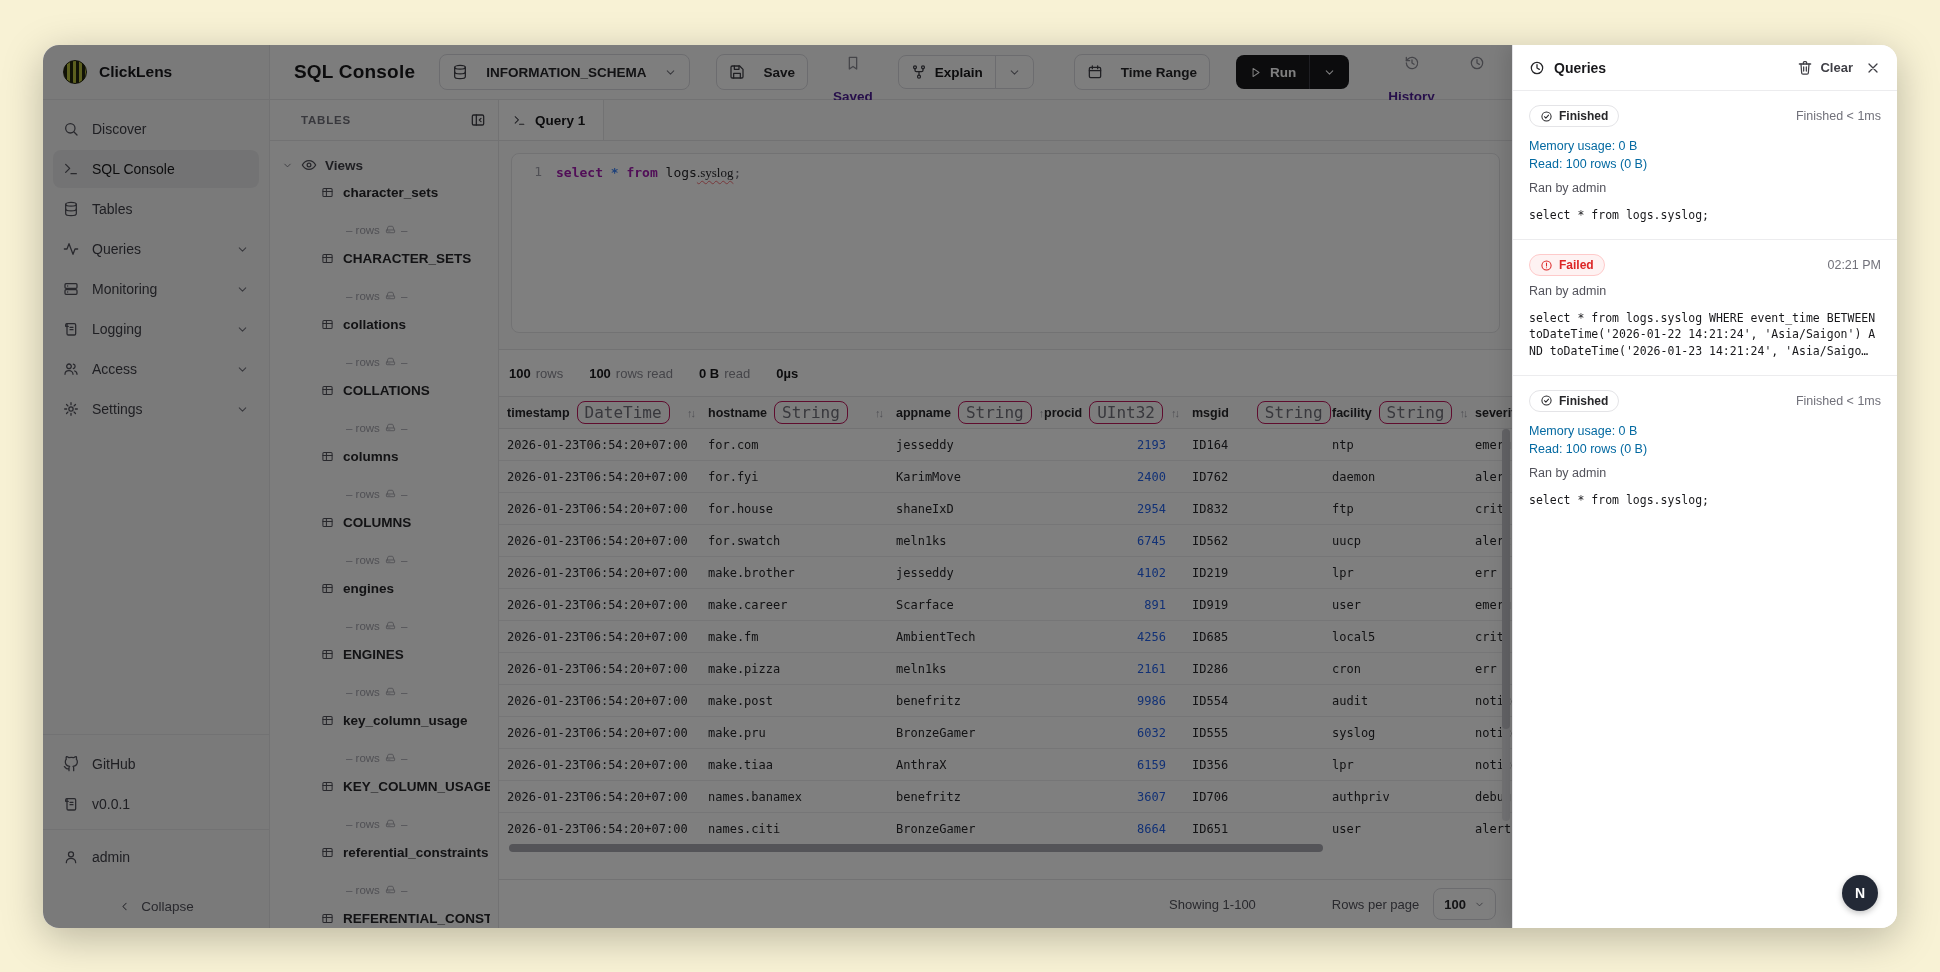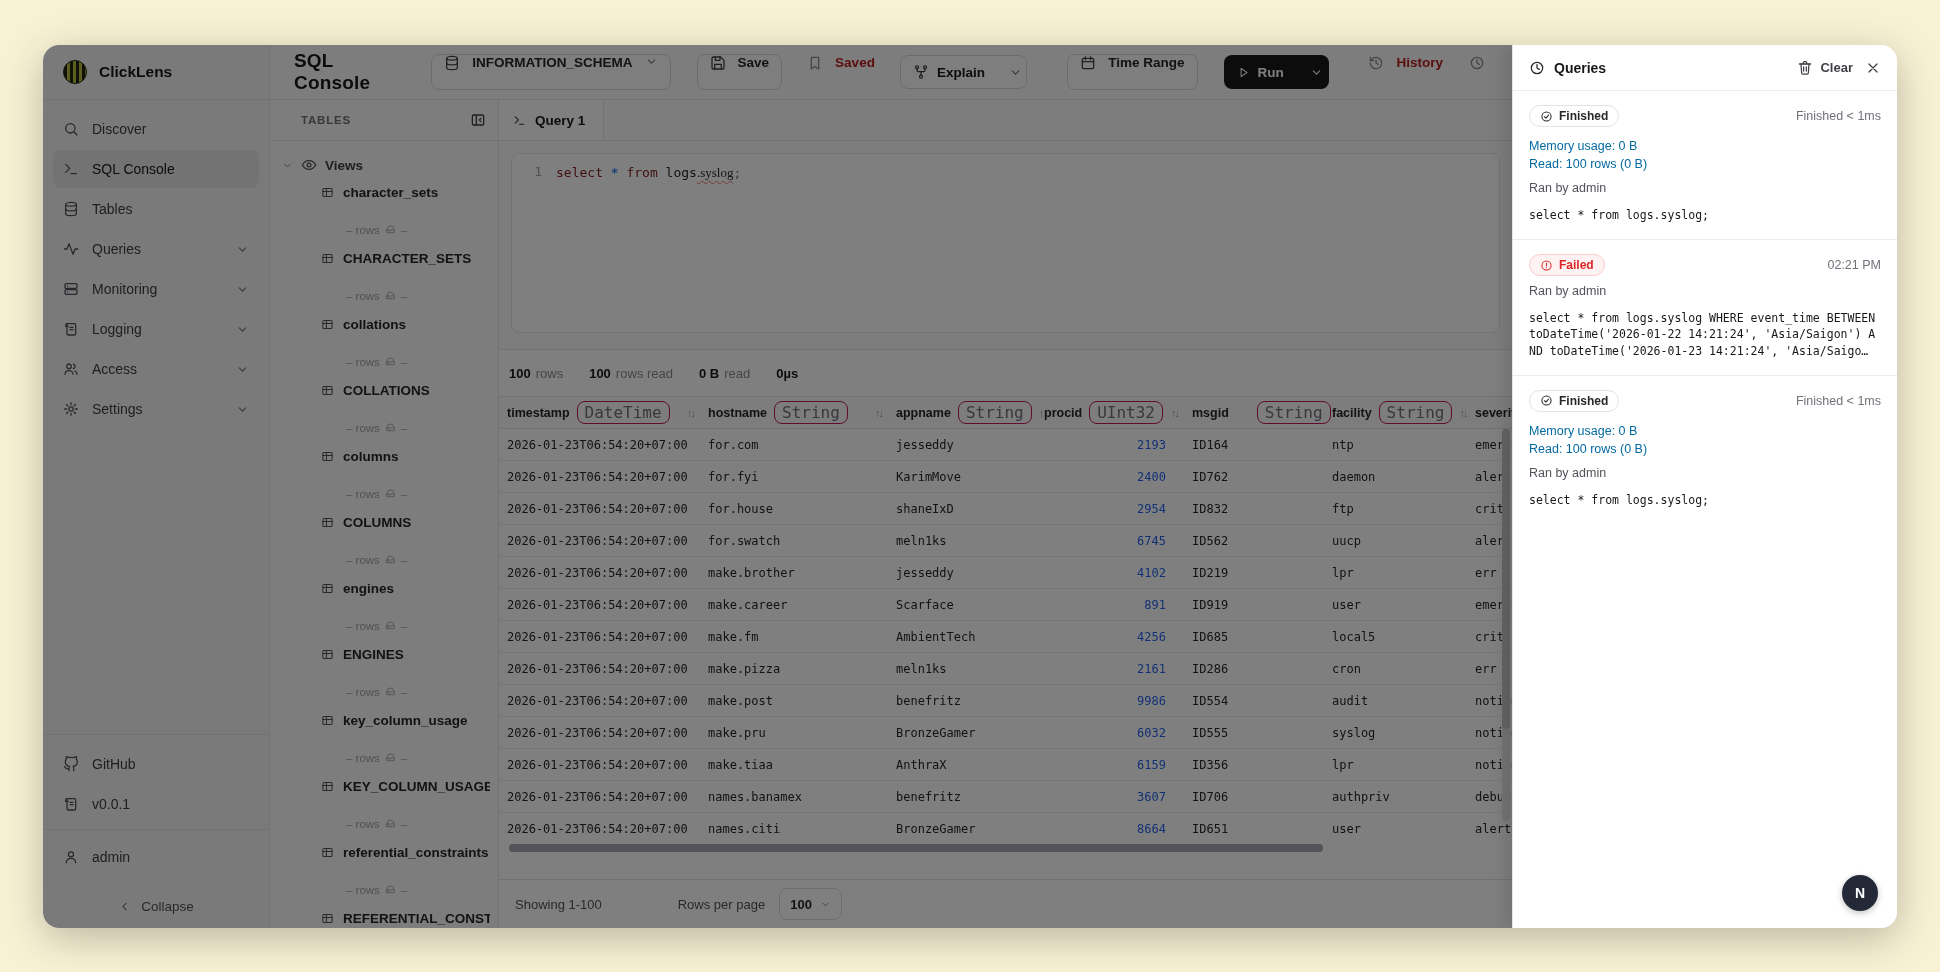--- a/index.html
+++ b/index.html
@@ -35,22 +35,22 @@
   .sidebar-bottom{margin-top:auto;display:flex;flex-direction:column;}
   .sb-divider{border-top:1px solid #e4e4e7;}
   .footer-nav{padding:10px 10px 6px 10px;display:flex;flex-direction:column;gap:2px;}
   .user-row{padding:8px 10px;}
   .collapse-row{height:44px;display:flex;align-items:center;justify-content:center;gap:10px;color:#52525b;font-size:13.5px;font-weight:500;cursor:pointer;}
 
   
   .middle{flex:1 1 auto;display:flex;flex-direction:column;min-width:0;}
   .topbar{height:54px;flex:0 0 auto;display:flex;align-items:center;border-bottom:1px solid #e4e4e7;padding:0 14px 0 24px;background:#fafafa;}
   .page-title{font-size:19px;font-weight:700;letter-spacing:.2px;}
-  .btn{display:flex;gap:12px;height:34px;padding:0 12px;border:1px solid #d9d9de;border-radius:8px;background:#fcfcfc;font-size:13.5px;font-weight:600;color:#27272a;cursor:pointer;white-space:nowrap;}
-  .btn.ghost{border-color:transparent;background:transparent;color:#b91c1c;font-weight:600;}
+  .btn{display:flex;align-items:center;gap:18px;height:34px;padding:0 12px;border:1px solid #d9d9de;border-radius:8px;background:#fcfcfc;font-size:13.5px;font-weight:600;color:#27272a;cursor:pointer;white-space:nowrap;}
+  .btn.ghost{border-color:transparent;background:transparent;color:#4c1d95;font-weight:600;flex-direction:column;}
   .btn .bicon{display:flex;color:#3f3f46;}
   .btn.ghost .bicon{color:#8a8a93;}
   .split{display:flex;align-items:stretch;border:1px solid #d9d9de;border-radius:8px;background:#fcfcfc;overflow:hidden;}
   .split .seg{display:flex;align-items:center;gap:8px;padding:0 12px;height:32px;font-size:13.5px;font-weight:600;cursor:pointer;}
   .split .sep{width:1px;background:#d9d9de;}
   .run-btn{display:flex;align-items:center;background:#18181b;border-radius:8px;color:#fff;overflow:hidden;height:34px;}
   .run-btn .seg{display:flex;align-items:center;gap:8px;padding:0 13px;height:100%;font-size:13.5px;font-weight:600;cursor:pointer;}
   .run-btn .sep{width:1px;background:#3f3f46;height:100%;}
   .tb-gap-sm{width:12px;flex:0 0 auto;}
   .tb-gap-md{width:26px;flex:0 0 auto;}
@@ -75,21 +75,21 @@
 
   
   .main{flex:1 1 auto;display:flex;flex-direction:column;min-width:0;background:#fafafa;}
   .tabbar{height:40px;flex:0 0 auto;display:flex;align-items:stretch;border-bottom:1px solid #e4e4e7;}
   .qtab{display:flex;align-items:center;gap:9px;padding:0 18px 0 14px;background:#fff;border-right:1px solid #e4e4e7;font-size:13.5px;font-weight:600;color:#18181b;cursor:pointer;}
   .qtab .t-ic{color:#3f3f46;display:flex;}
   .editor-wrap{padding:12px 12px 16px 12px;flex:0 0 auto;}
   .editor{height:168px;background:#fff;border:1px solid #e4e4e7;border-radius:8px;display:flex;padding-top:10px;overflow:hidden;}
   .gutter{width:30px;text-align:right;color:#a1a1aa;font-size:13px;flex:0 0 auto;}
   .code{margin-left:14px;font-size:13px;line-height:1.4;white-space:pre;}
-  .tk-kw{color:#7f1d1d;font-weight:400;}
+  .tk-kw{color:#a21caf;font-weight:700;}
   .tk-op{color:#3b82f6;font-weight:700;}
   .tk-id{color:#27272a;}
   .tk-err{color:#27272a;text-decoration:underline wavy #f07178 1px;text-underline-offset:3px;font-family:Liberation Serif, serif;}
   .tk-p{color:#71717a;}
 
   .results{flex:1 1 auto;display:flex;flex-direction:column;min-height:0;background:#fff;border-top:1px solid #e4e4e7;}
   .stats-row{flex:0 0 auto;display:flex;align-items:center;gap:26px;padding:16px 10px 15px 10px;}
   .stat{display:flex;gap:5px;font-size:13px;align-items:baseline;}
   .stat b{color:#18181b;font-weight:700;}
   .stat span{color:#8a8a93;font-weight:500;}
@@ -102,21 +102,21 @@
   .hsort{margin-left:auto;color:#a1a1aa;font-size:11px;letter-spacing:-2px;padding-right:4px;cursor:pointer;white-space:nowrap;}
   .grid-row{display:flex;height:31px;border-bottom:1px solid #ececee;padding-left:8px;align-items:center;}
   .cell{font-size:12px;color:#27272a;white-space:nowrap;overflow:hidden;flex:0 0 auto;box-sizing:border-box;padding-right:10px;}
   .cell.num{text-align:right;color:#2563eb;padding-right:26px;cursor:pointer;}
   .c0{width:201px;} .c1{width:188px;} .c2{width:148px;} .c3{width:148px;} .c4{width:140px;gap:28px;} .c5{width:143px;} .c6{width:120px;}
   .vscroll{position:absolute;top:33px;right:2px;width:8px;height:392px;background:#e9e9ec;border-radius:4px;}
   .vscroll .vthumb{position:absolute;top:0;left:0;width:8px;height:300px;background:#c9c9cf;border-radius:4px;}
   .hscroll{flex:0 0 auto;height:12px;margin:0 10px;position:relative;}
   .hscroll .hthumb{position:absolute;left:0;top:2px;height:8px;width:82%;background:#a8a8b0;border-radius:4px;cursor:pointer;}
 
-  .pagination{margin-top:auto;flex:0 0 auto;height:48px;border-top:1px solid #e4e4e7;display:flex;align-items:center;padding:0 16px;gap:28px;background:#fff;}
+  .pagination{margin-top:auto;flex:0 0 auto;height:48px;border-top:1px solid #e4e4e7;display:flex;align-items:center;padding:0 16px;gap:28px;background:#fff;justify-content:flex-end;}
   .pg-text{font-size:13px;color:#52525b;font-weight:500;}
   .pg-select{display:flex;align-items:center;gap:8px;border:1px solid #d9d9de;border-radius:8px;height:30px;padding:0 10px;font-size:13px;font-weight:600;color:#27272a;cursor:pointer;background:#fff;}
   .pg-select .pgc{color:#71717a;display:flex;}
 
   
   .dim{position:absolute;left:0;top:0;bottom:0;right:384px;background:rgba(0,0,0,.5);z-index:40;}
 
   
   .drawer{width:384px;flex:0 0 auto;background:#fff;border-left:1px solid #e4e4e7;display:flex;flex-direction:column;z-index:50;box-shadow:-6px 0 18px rgba(0,0,0,.12);}
   .dr-header{height:45px;flex:0 0 auto;display:flex;align-items:center;padding:0 12px 0 16px;border-bottom:1px solid #ececee;gap:9px;}

